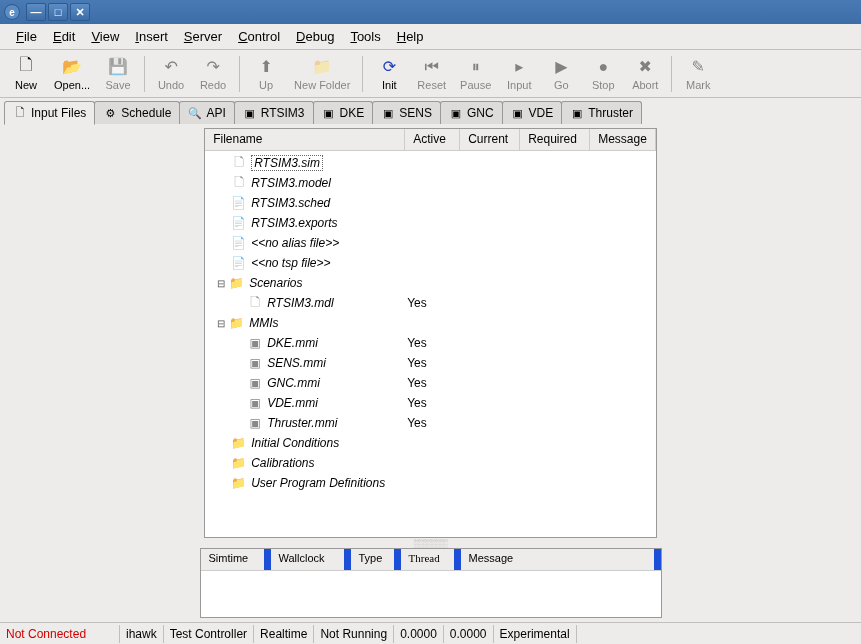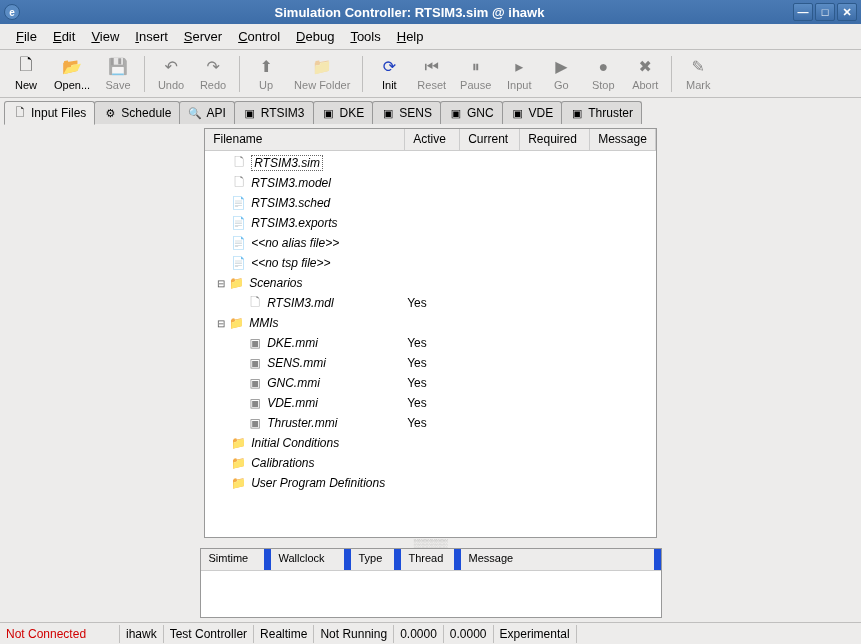--- a/index.html
+++ b/index.html
@@ -48,21 +48,20 @@
 .icon-file { color: #888; }
 .icon-folder { color: #d4a84a; }
 .icon-yellow { color: #d4c04a; }
 .selected-box { border: 1px dotted #666; padding: 0 2px; }
 </style>
 </head>
 <body>
 
 <div class="titlebar">
   <div class="titlebar-icon">e</div>
-  <div class="titlebar-title">Simulation Controller: RTSIM3.sim @ ihawk</div>
   <div class="titlebar-buttons">
     <div class="titlebar-btn">—</div>
     <div class="titlebar-btn">□</div>
     <div class="titlebar-btn">✕</div>
   </div>
 </div>
 
 <div class="menubar" id="menubar">
     <div class="menu-item"><span class="underline">F</span>ile</div>
     <div class="menu-item"><span class="underline">E</span>dit</div>
@@ -330,21 +329,21 @@
           <div style="width: 55px;"></div>
         </div>
       </div>
   </div>
   <div class="splitter">░░░░░░</div>
   <div class="log-panel">
     <div class="log-header" id="logHeader">
         <div class="log-header-cell" style="width: 70px;">Simtime</div>
         <div class="log-header-cell" style="width: 80px;">Wallclock</div>
         <div class="log-header-cell" style="width: 50px;">Type</div>
-        <div class="log-header-cell" style="width: 60px;">Thread</div>
+        <div class="log-header-cell" style="width: 60px; font-family: Liberation Serif, serif;">Thread</div>
         <div class="log-header-cell" style="width: 200px;">Message</div>
       </div>
     <div style="flex:1"></div>
   </div>
 </div>
 
 <div class="statusbar">
   <div class="status-cell status-red" style="width:120px">Not Connected</div>
   <div class="status-cell">ihawk</div>
   <div class="status-cell">Test Controller</div>

